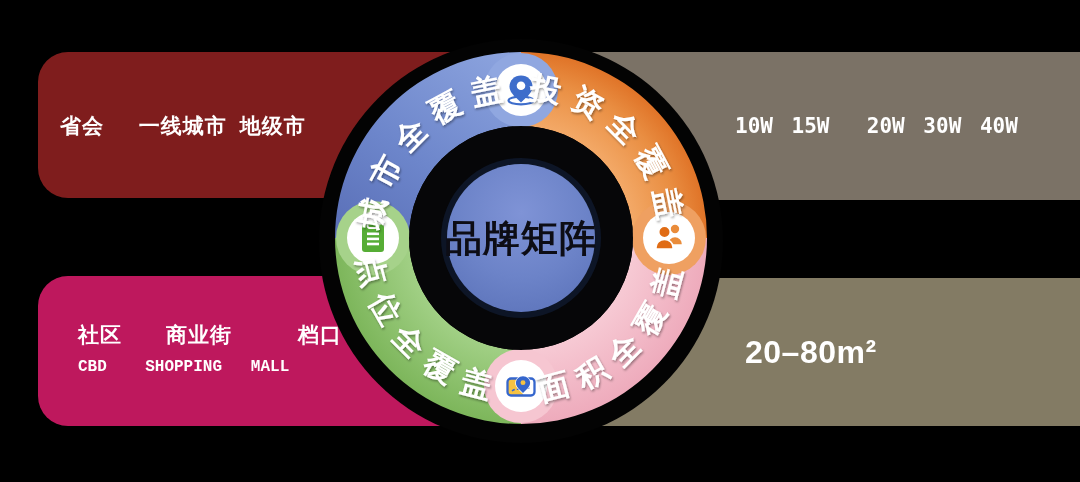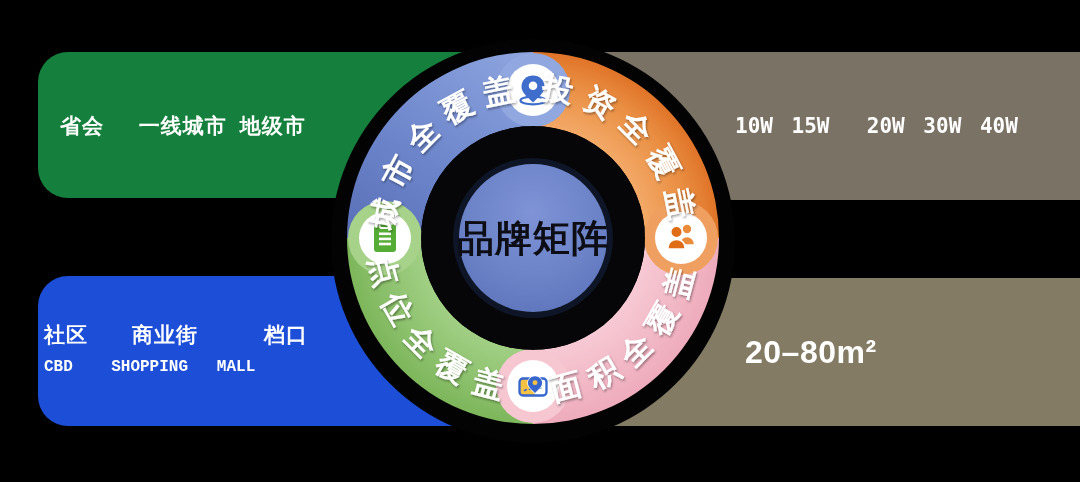--- a/index.html
+++ b/index.html
@@ -1,32 +1,32 @@
 <!DOCTYPE html>
 <html><head>
 <meta charset="utf-8">
 <style>
   html,body{margin:0;padding:0;background:#000;}
   .stage{position:relative;width:1080px;height:482px;background:#000;overflow:hidden;
          font-family:"Liberation Sans","DejaVu Sans",sans-serif;}
   .panel{position:absolute;border-radius:30px;z-index:1;display:flex;flex-direction:column;
          justify-content:center;color:#fff;}
-  .panel-tl{left:38px;top:52px;width:505px;height:146px;background:#15803d;padding-left:22px;}
+  .panel-tl{left:38px;top:52px;width:505px;height:146px;background:#7f1d1d;padding-left:22px;}
   .panel-tr{left:545px;top:52px;width:485px;height:148px;background:#7b7266;padding-left:190px;}
-  .panel-bl{left:38px;top:276px;width:505px;height:150px;background:#1d4ed8;padding-left:6px;}
+  .panel-bl{left:38px;top:276px;width:505px;height:150px;background:#be185d;padding-left:40px;}
   .panel-br{left:545px;top:278px;width:483px;height:148px;background:#837b64;padding-left:200px;}
   .cjk-line{font-size:21px;font-weight:700;line-height:37px;white-space:pre;word-spacing:6px;
             letter-spacing:1px;}
   .cjk-line-sm{font-size:21px;font-weight:700;line-height:33px;white-space:pre;letter-spacing:1px;}
   .mono-line{font-family:"DejaVu Sans Mono","Liberation Mono",monospace;font-size:21px;
              font-weight:700;line-height:33px;white-space:pre;word-spacing:6px;}
   .mono-line-sm{font-family:Liberation Mono, monospace;font-size:16px;
              font-weight:700;line-height:33px;white-space:pre;}
   .big-line{font-size:32px;font-weight:700;letter-spacing:0.5px;}
-  .ring-wrap{position:absolute;left:303px;top:8px;width:460px;height:460px;z-index:2;}
+  .ring-wrap{position:absolute;left:291px;top:8px;width:460px;height:460px;z-index:2;}
   svg text{font-family:"Liberation Sans","DejaVu Sans",sans-serif;}
 </style>
 </head>
 <body>
 
 <div class="stage">
 
   <div class="panel panel-tl">
     <div class="cjk-line">省会　 一线城市 地级市</div>
   </div>

